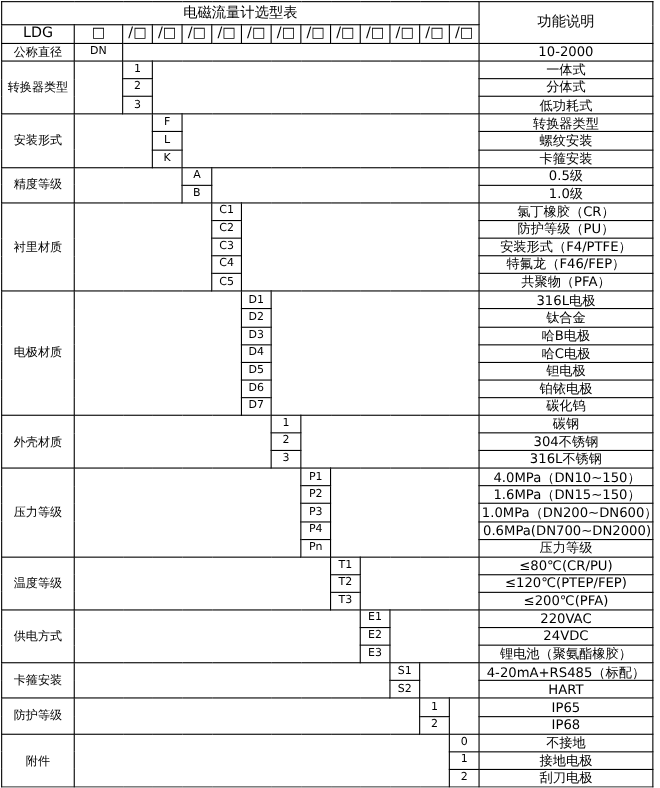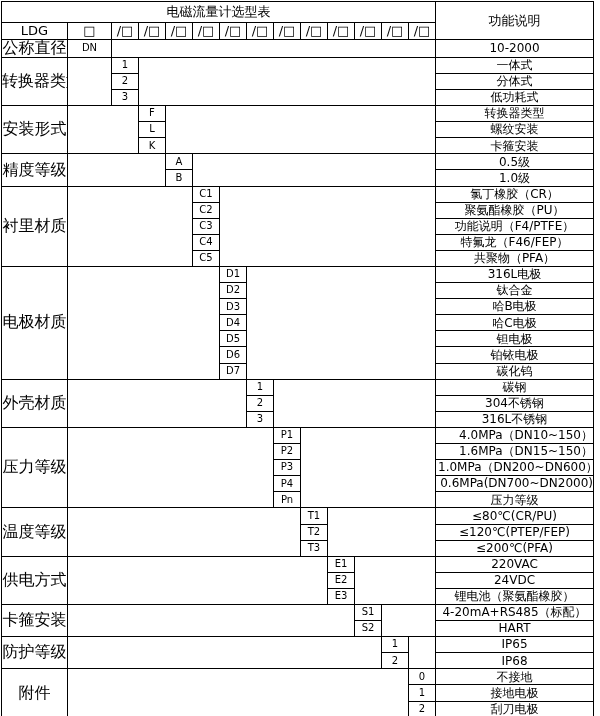--- a/index.html
+++ b/index.html
@@ -5,23 +5,23 @@
   html,body{margin:0;padding:0;background:#ffffff;}
   body{width:600px;height:716px;overflow:hidden;font-family:"DejaVu Sans",sans-serif;color:#000;}
   table{border-collapse:collapse;table-layout:fixed;width:592px;margin:1px 0 0 1px;}
   td{border:1px solid #000;padding:0;text-align:center;vertical-align:middle;
      font-size:12px;line-height:1.05;white-space:nowrap;overflow:hidden;}
   tr.title-row{height:21px;}
   tr.title-row td{font-size:13px;}
   tr.ldg-row{height:17px;}
   tr.ldg-row td{font-size:13px;}
   tbody tr{height:16.1px;}
-  td.label-cell{font-size:16px;}
+  td.label-cell{font-size:11px;}
   td.desc-cell{font-size:12px;}
-  td.desc-cell.left{text-align:right;padding-left:2px;}
+  td.desc-cell.left{text-align:center;padding-left:2px;}
   td.code-cell{font-size:10px;}
   td.empty-cell{border:1px solid #000;}
 </style>
 </head>
 <body>
 
 <table>
   <colgroup>
       <col style="width: 66px;">
       <col style="width: 44px;">
@@ -111,25 +111,25 @@
       </tr>
       <tr>
         <td class="label-cell" rowspan="5">衬里材质</td>
         <td class="empty-cell" rowspan="5" colspan="4"></td>
         <td class="code-cell">C1</td>
         <td class="empty-cell" rowspan="5" colspan="8"></td>
         <td class="desc-cell">氯丁橡胶（CR）</td>
       </tr>
       <tr>
         <td class="code-cell">C2</td>
-        <td class="desc-cell">聚氨酯橡胶（PU）</td>
+        <td class="desc-cell">防护等级（PU）</td>
       </tr>
       <tr>
         <td class="code-cell">C3</td>
-        <td class="desc-cell">功能说明（F4/PTFE）</td>
+        <td class="desc-cell">安装形式（F4/PTFE）</td>
       </tr>
       <tr>
         <td class="code-cell">C4</td>
         <td class="desc-cell">特氟龙（F46/FEP）</td>
       </tr>
       <tr>
         <td class="code-cell">C5</td>
         <td class="desc-cell">共聚物（PFA）</td>
       </tr>
       <tr>

